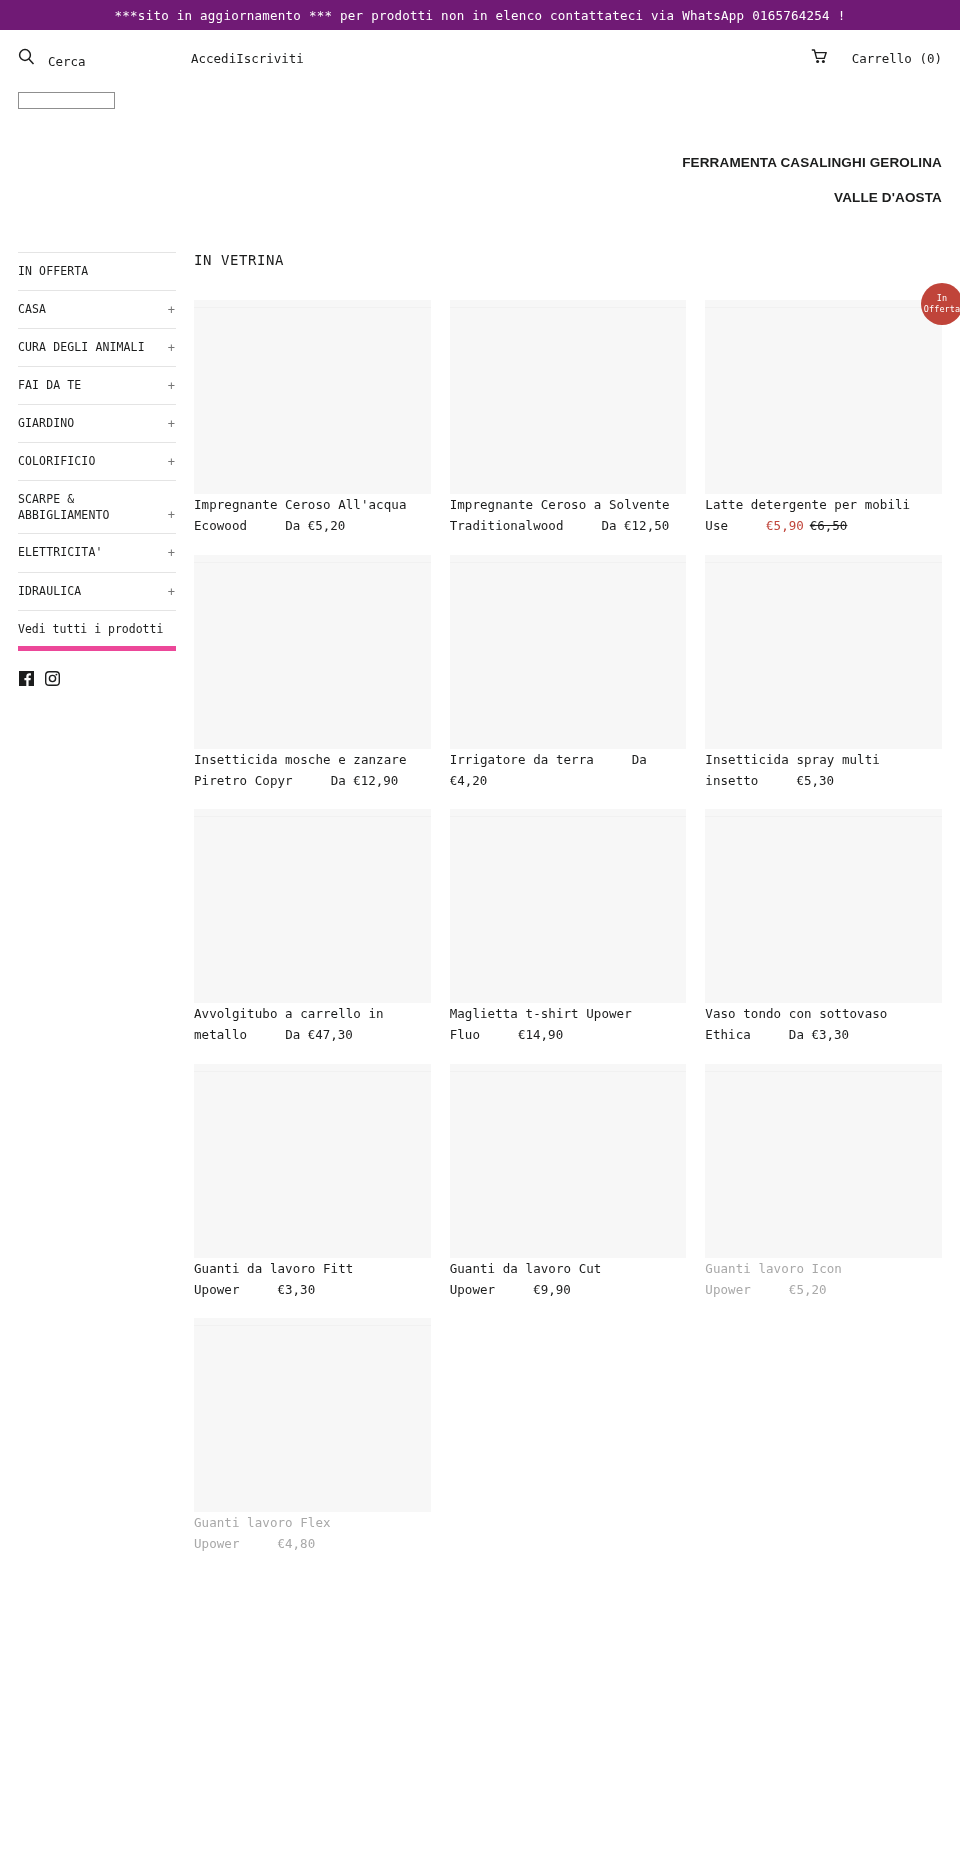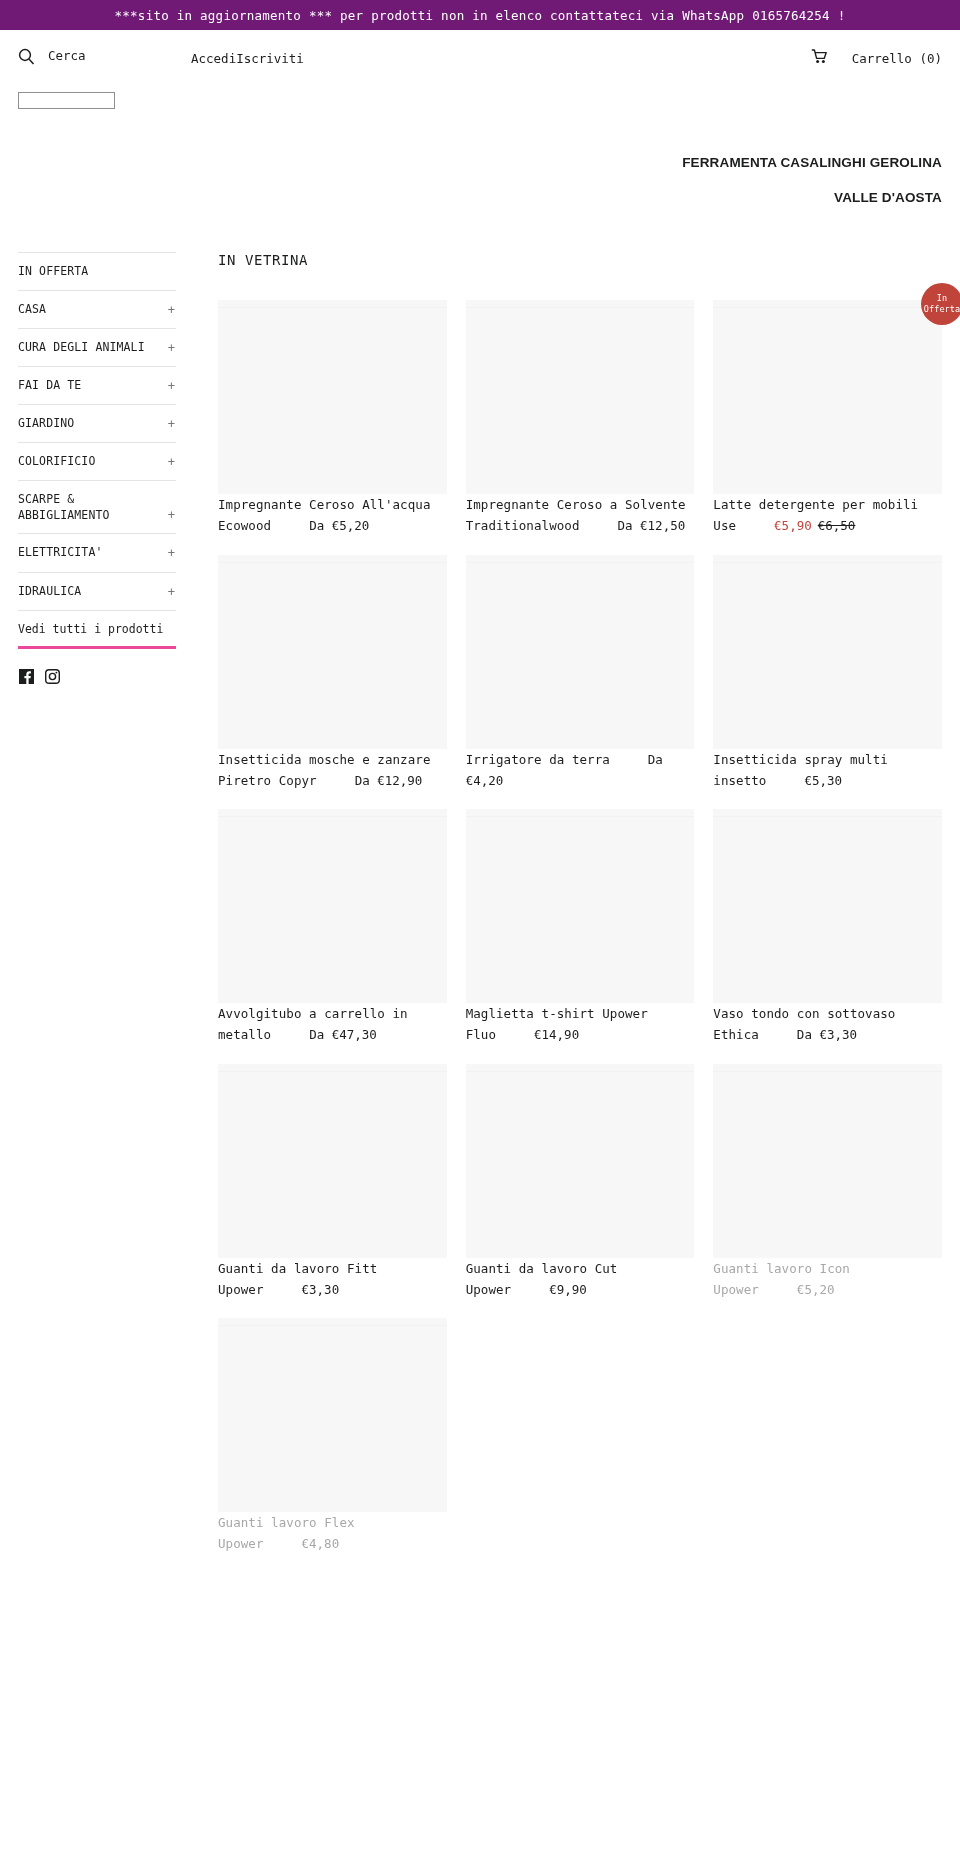--- a/index.html
+++ b/index.html
@@ -30,21 +30,21 @@
   .header {
     height: 40px;
     display: flex;
     align-items: center;
     padding: 0 18px 0 18px;
     position: relative;
     margin-top: 8px;
   }
   .search-group {
     display: flex;
-    align-items: flex-start;
+    align-items: flex-end;
     gap: 13px;
     width: 145px;
   }
   .search-icon { display: block; }
   .search-label {
     font-size: 12.5px;
     color: #1c1d1d;
   }
   .nav-links {
     display: flex;
@@ -96,21 +96,20 @@
     line-height: 1;
   }
   .store-title .line2 { display: block; margin-top: 21px; }
 
   
   .layout {
     display: flex;
     align-items: flex-start;
     padding: 0 18px;
     margin-top: 48px;
-    gap: 24px;
   }
 
   
   .sidebar { width: 158px; flex: 0 0 158px; }
   .nav-list { list-style: none; }
   .nav-item {
     border-top: 1px solid #e4e4e4;
     position: relative;
   }
   .nav-item:first-child { border-top: 1px solid #e4e4e4; }
@@ -128,21 +127,21 @@
   .nav-item-label { flex: 1 1 auto; }
   .nav-plus {
     flex: 0 0 auto;
     font-size: 12px;
     color: #767676;
     margin-left: 4px;
     align-self: flex-end;
   }
   .nav-all {
     border-top: 1px solid #e4e4e4;
-    border-bottom: 3px solid #ec4899;
+    border-bottom: 5px solid #ec4899;
     padding: 11px 0 10px 0;
     font-size: 11.5px;
     color: #1c1d1d;
     text-decoration: none;
     display: block;
   }
   .social {
     display: flex;
     gap: 11px;
     margin-top: 20px;

